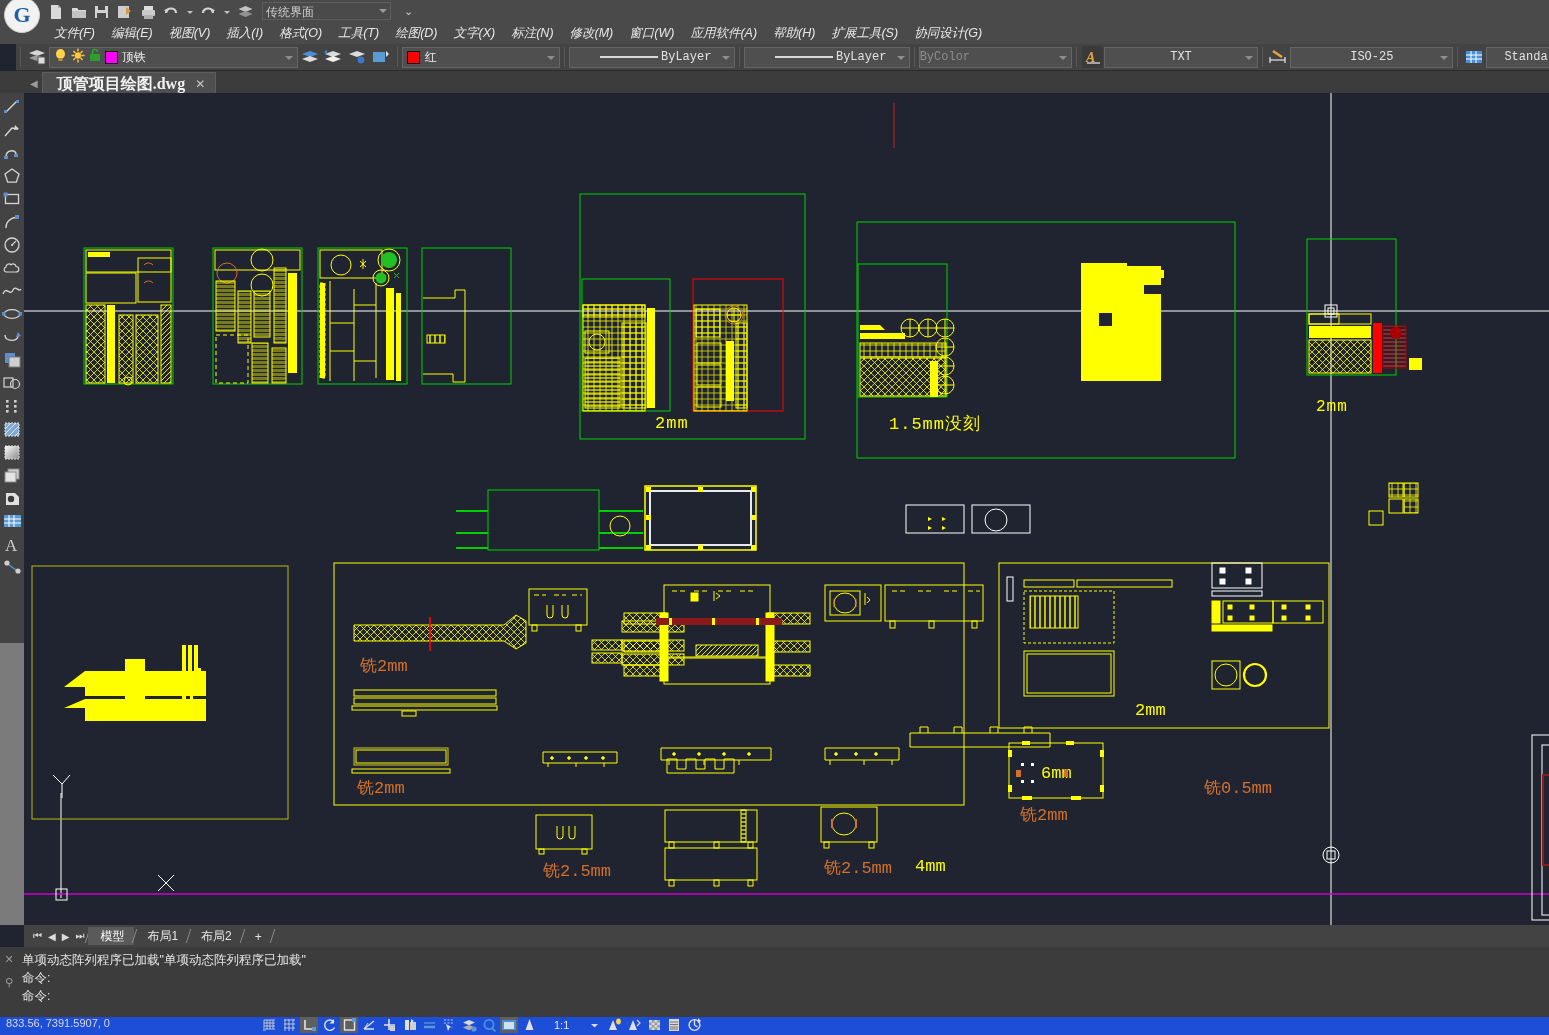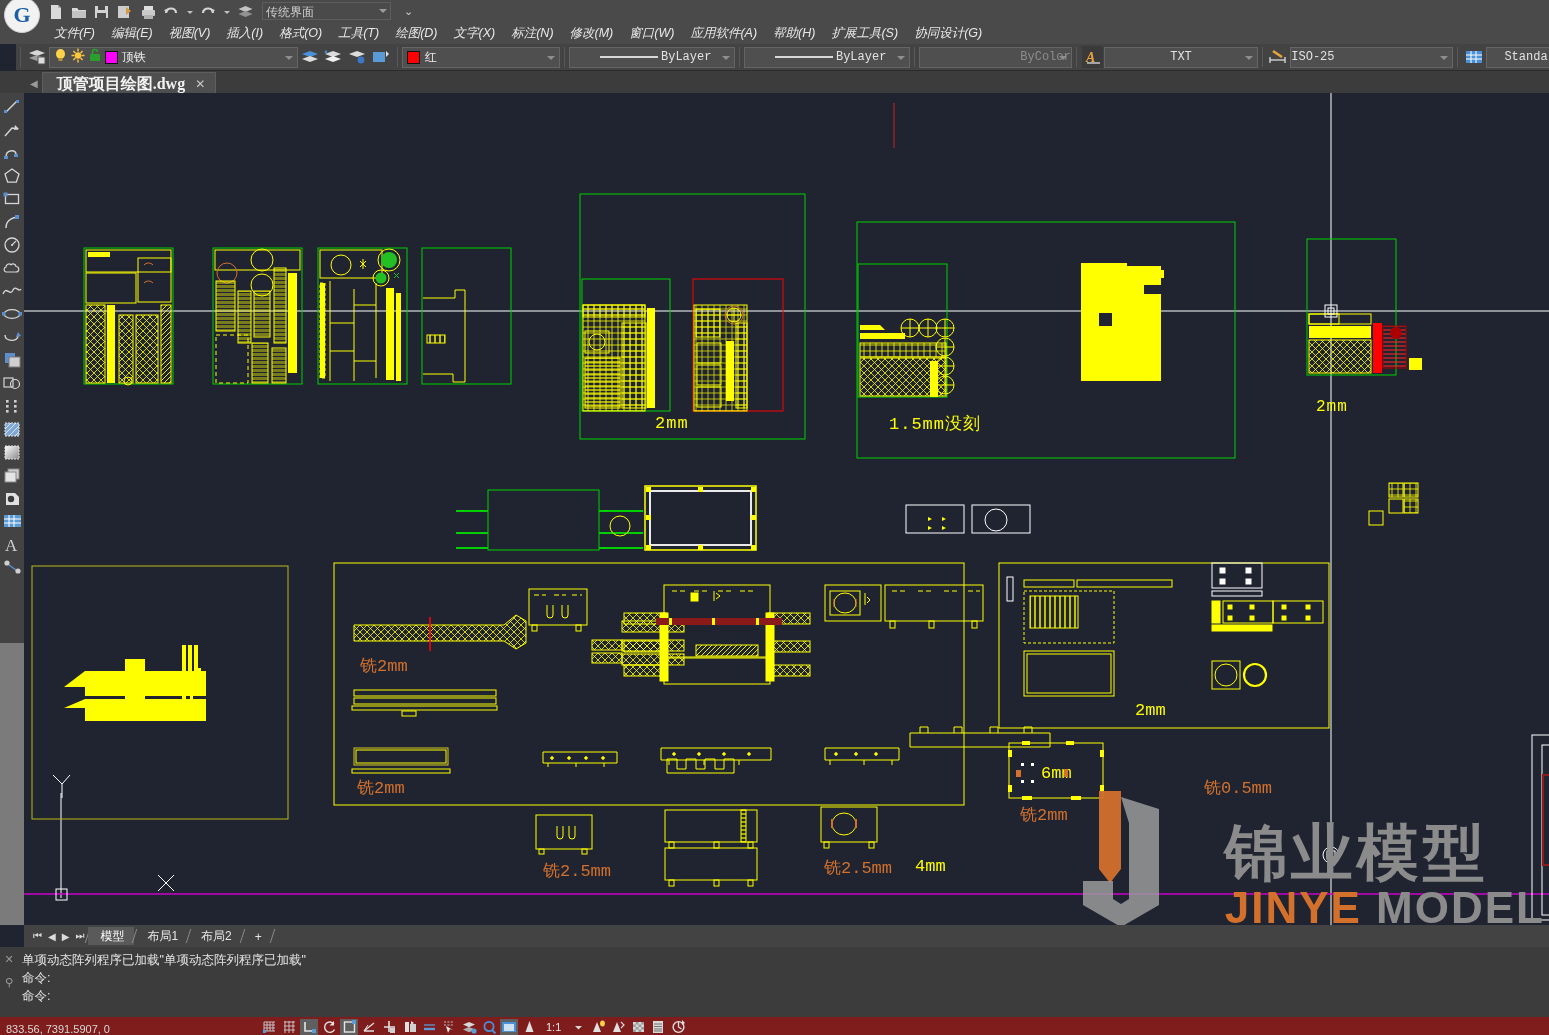--- a/index.html
+++ b/index.html
@@ -93,27 +93,27 @@
   .cmdpane{ position:absolute; left:0; top:947px; width:1549px; height:70px;
     background:#3c3c3c; display:flex; }
   .cmdgutter{ width:18px; display:flex; flex-direction:column; align-items:center;
     padding-top:6px; gap:10px; color:#9a9a9a; font-size:11px;}
   .cmdlines{ flex:1; padding:4px 0 0 4px;}
   .cmdline{ color:#e4e4e4; font-size:12.5px; line-height:18px;
     font-family:"Liberation Sans",sans-serif; white-space:nowrap;}
 
   
   .statusbar{ position:absolute; left:0; top:1017px; width:1549px; height:18px;
-    background:#7f1d1d; display:flex; align-items:flex-end; }
+    background:#1d4ed8; display:flex; align-items:flex-start; }
   .coords{ color:#d8d8d8; font-size:11px; padding-left:6px; width:250px;}
   .sicons{ display:flex; align-items:center; gap:2px; margin-left:10px;}
   .sbtn{ width:18px; height:16px; display:flex; align-items:center;
     justify-content:center; position:relative;}
   .sbtn.on{ background:#5f5f5f; }
-  .scale{ color:#e8e8e8; font-size:11px; margin:0 6px;}
+  .scale{ color:#e8e8e8; font-size:11px; margin:0 14px;}
 </style>
 </head>
 <body>
 
 <div class="titlebar">
   <div class="logo-badge">
     <span class="logo-g">G</span>
   </div>
 
   <div class="qat">
@@ -285,21 +285,21 @@
   </div>
   <div class="sep"></div>
 
   <div class="combo" style="width:168px;justify-content:center">
     <span class="lw-line"></span>
     <span style="margin-left:3px">ByLayer</span>
     <span class="ca"></span>
   </div>
   <div class="sep"></div>
 
-  <div class="combo" style="width:155px;justify-content:flex-end;color:#8d8d8d">
+  <div class="combo" style="width:155px;justify-content:flex-start;color:#8d8d8d">
     <span>ByColor</span>
     <span class="ca"></span>
   </div>
   <div class="sep"></div>
 
   <div class="tbbtn" style="background:#3a3a3a">
     <svg width="18" height="16">
         <text x="2" y="13" font-family="Liberation Serif,serif" font-size="14" font-style="italic" font-weight="bold" fill="#e8a33d">A</text>
         <path d="M3 14h13" stroke="#e0e0e0" stroke-width="1.3"></path>
       </svg>
@@ -310,21 +310,21 @@
   </div>
   <div class="sep"></div>
 
   <div class="tbbtn">
     <svg width="20" height="16">
         <path d="M2 11h15" stroke="#dcdcdc" stroke-width="1.3"></path>
         <path d="M2 8v6M17 8v6" stroke="#dcdcdc" stroke-width="1.3"></path>
         <path d="M5 2l9 6" stroke="#e8a33d" stroke-width="2.6"></path>
       </svg>
   </div>
-  <div class="combo" style="width:165px;justify-content:flex-start">
+  <div class="combo" style="width:165px;justify-content:center">
     <span>ISO-25</span>
     <span class="ca"></span>
   </div>
   <div class="sep"></div>
 
   <div class="tbbtn">
     <svg width="20" height="16">
         <rect x="2" y="2" width="16" height="12" fill="#4a90d9"></rect>
         <g stroke="#fff" stroke-width="1">
           <path d="M2 6h16M2 10h16M7 2v12M12 2v12"></path>
@@ -941,33 +941,20 @@
       <rect x="1301" y="212" width="12" height="12" stroke="#ffffff" fill="none"></rect>
       <rect x="1304" y="215" width="6" height="6" stroke="#ffffff" fill="none"></rect>
     </g>
 
     <g>
       <circle cx="1307" cy="762" r="8" stroke="#ffffff" fill="none"></circle>
       <rect x="1303" y="758" width="8" height="8" stroke="#ffffff" fill="none"></rect>
     </g>
   </svg>
 
-  <div class="watermark">
-    <svg width="150" height="150">
-      <path d="M30 8h22v78l-11 14-11-14z" fill="#d2702c" opacity=".95"></path>
-      <path d="M52 14l38 12v96l-38 22-38-22V98h30v18l8 5 8-5V40z" fill="#9a9a9a" opacity=".85"></path>
-    </svg>
-    <div>
-      <div class="wm-cn">锦业模型</div>
-      <div class="wm-en">
-        <span class="o">JINYE</span>
-        <span class="g">MODEL</span>
-      </div>
-    </div>
-  </div>
 </div>
 
 <div class="layoutbar">
   <span class="navbtn">⏮</span>
   <span class="navbtn">◀</span>
   <span class="navbtn">▶</span>
   <span class="navbtn">⏭</span>
   <span class="ltabsl"></span>
   <div class="ltab active">模型</div>
   <span class="ltabsl"></span>

